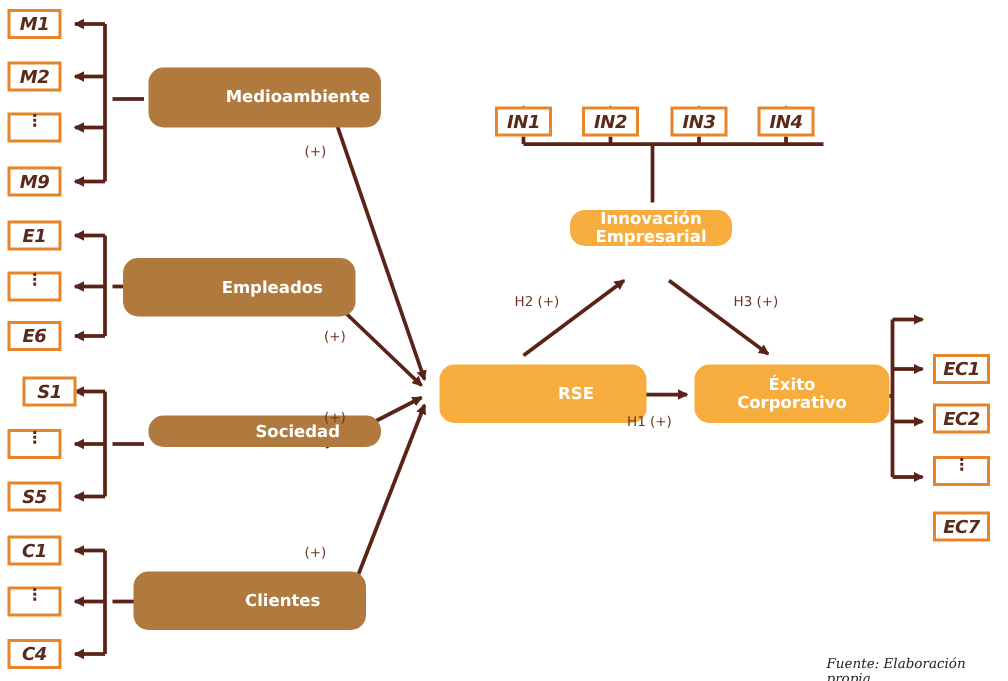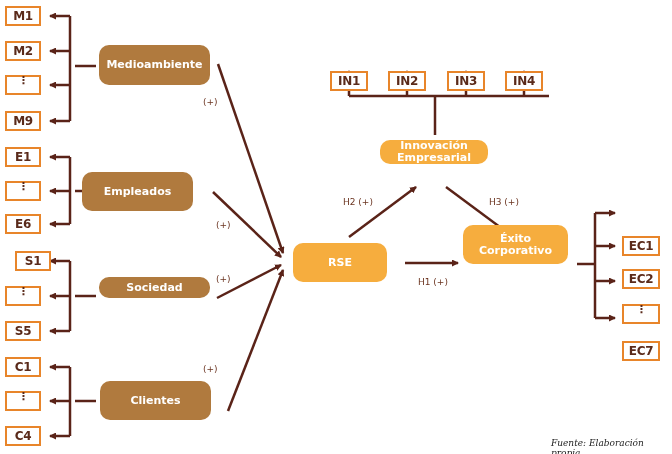--- a/index.html
+++ b/index.html
@@ -2,26 +2,26 @@
 <html><head>
 <meta charset="utf-8">
 <style>
   html, body { margin: 0; padding: 0; background: #ffffff; }
   body { width: 672px; height: 454px; position: relative; overflow: hidden;
          font-family: "DejaVu Sans", sans-serif; }
   #canvas { position: absolute; left: 0; top: 0; width: 672px; height: 454px; }
   .ind { position: absolute; width: 36px; height: 20px; box-sizing: border-box;
          border: 2px solid #e8852a; background: #fff; color: #5a2a1a;
          font-size: 12px; font-weight: bold; text-align: center; line-height: 17px;
-         letter-spacing: -0.3px; }
+         letter-spacing: -0.3px; font-style: italic; }
   .ind.wide { width: 38px; margin-top: 33px; }
   .dots { font-size: 11px; line-height: 5px; padding-top: 1px; }
   .cons { position: absolute; border-radius: 10px; color: #fff;
           font-size: 11px; font-weight: bold; text-align: center;
-          display: flex; align-items: center; justify-content: center; line-height: 12px; }
+          display: flex; align-items: center; justify-content: center; line-height: 12px; padding-left: 44px; }
   .brown { background: #b07a3e; }
   .orange { background: #f6ad3e; }
   .lbl { position: absolute; font-size: 9px; color: #6b3420; white-space: nowrap; }
   .src { position: absolute; font-family: "DejaVu Serif", serif; font-style: italic;
          font-size: 9px; color: #222; }
 </style>
 </head>
 <body>
 
 <svg id="canvas" viewBox="0 0 672 454">
@@ -113,36 +113,36 @@
 
 <div class="cons brown" style="left:99px;top:45px;width:111px;height:40px">
     <span>Medioambiente</span>
   </div>
 <div class="cons brown" style="left:82px;top:172px;width:111px;height:39px">
     <span>Empleados</span>
   </div>
 <div class="cons brown" style="left:99px;top:277px;width:111px;height:21px">
     <span>Sociedad</span>
   </div>
-<div class="cons brown" style="left:100px;top:381px;width:111px;height:39px">
+<div class="cons brown" style="left:89px;top:381px;width:111px;height:39px">
     <span>Clientes</span>
   </div>
 
 <div class="lbl" style="left:203px;top:97px">(+)</div>
 <div class="lbl" style="left:216px;top:220px">(+)</div>
 <div class="lbl" style="left:216px;top:274px">(+)</div>
 <div class="lbl" style="left:203px;top:364px">(+)</div>
 
 <div class="cons orange" style="left:293px;top:243px;width:94px;height:39px">
     <span>RSE</span>
   </div>
 <div class="cons orange" style="left:380px;top:140px;width:108px;height:24px;padding:0 14px;box-sizing:border-box">
     <span>Innovación Empresarial</span>
   </div>
-<div class="cons orange" style="left:463px;top:225px;width:105px;height:39px;padding:0 18px;box-sizing:border-box">
+<div class="cons orange" style="left:463px;top:243px;width:130px;height:39px;padding:0 18px;box-sizing:border-box">
     <span>Éxito Corporativo</span>
   </div>
 
 <div class="ind wide" style="left:330px;top:38px">IN1</div>
 <div class="ind wide" style="left:388px;top:38px">IN2</div>
 <div class="ind wide" style="left:447px;top:38px">IN3</div>
 <div class="ind wide" style="left:505px;top:38px">IN4</div>
 
 <div class="lbl" style="left:343px;top:197px">H2 (+)</div>
 <div class="lbl" style="left:489px;top:197px">H3 (+)</div>

